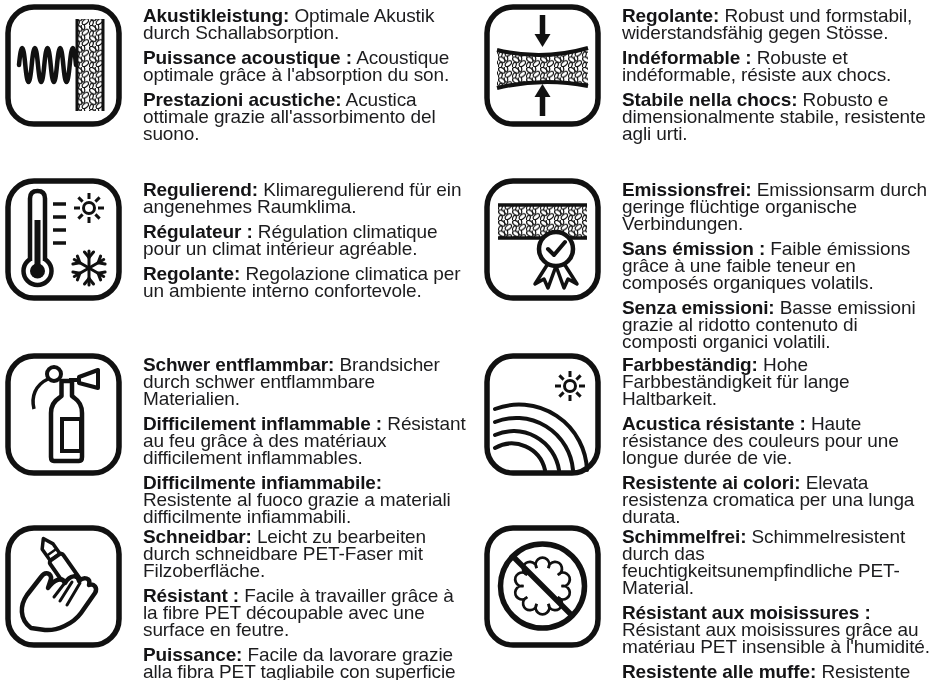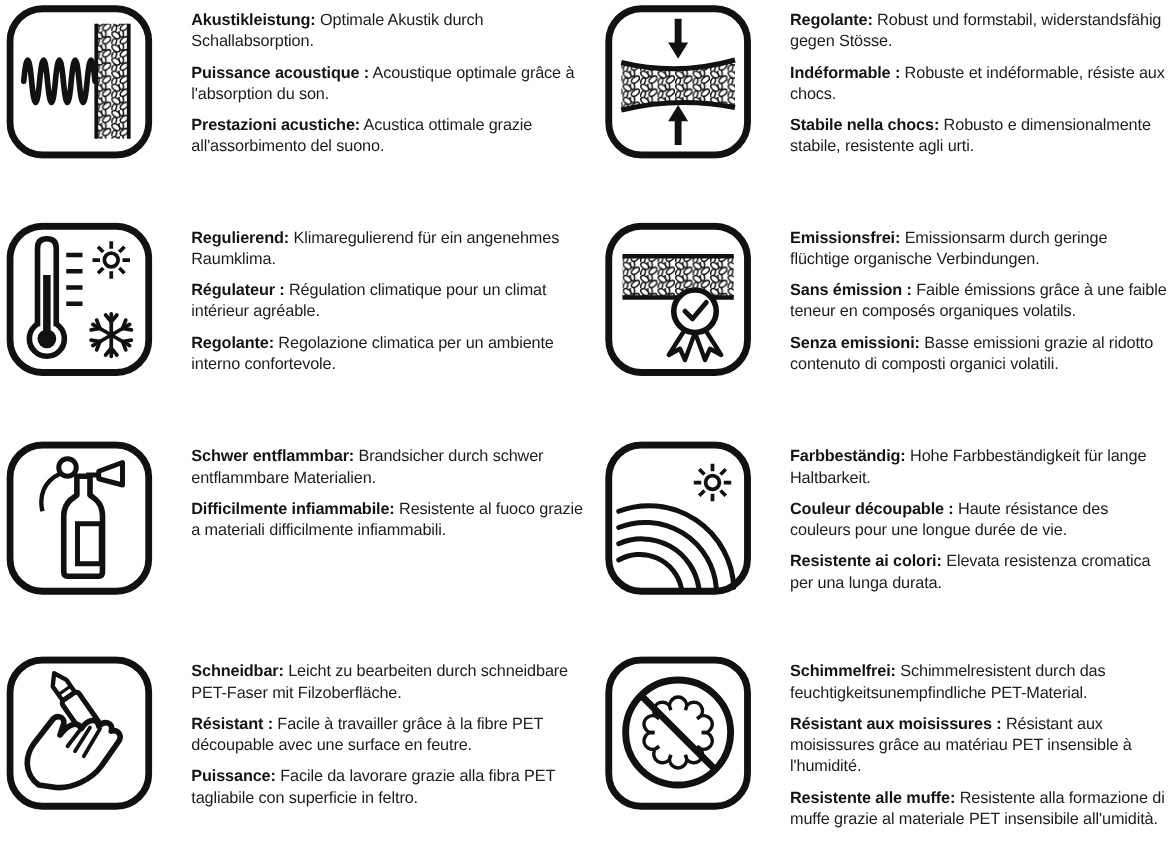--- a/index.html
+++ b/index.html
@@ -18,22 +18,22 @@
   .cell:nth-child(odd){padding-left:5px;}
   .cell:nth-child(even){padding-left:16px;padding-right:2px;}
   .cell:nth-child(-n+2){padding-top:4px;}
   .cell:nth-child(n+3):nth-child(-n+4){padding-top:8px;}
   .cell:nth-child(n+5):nth-child(-n+6){padding-top:13px;}
   .cell:nth-child(n+7){padding-top:15px;justify-content:flex-end;}
   .icon-box{width:117px;height:123px;flex:none;}
   .icon-box svg{display:block;width:117px;height:123px;}
   .texts{flex:1;padding-top:3px;min-width:0;}
   .texts p{
-    margin:0 0 8px 16px;
-    font-size:13px;line-height:17px;letter-spacing:-0.1px;
+    margin:0 0 8px 6px;
+    font-size:19px;line-height:17px;letter-spacing:-0.1px;
   }
   .texts b{font-weight:700;color:#141416;}
   .defs{position:absolute;width:0;height:0;overflow:hidden;}
 </style>
 </head>
 <body>
 
 <svg class="defs" aria-hidden="true">
   <defs>
     <pattern id="scrb" width="14" height="10.5" patternUnits="userSpaceOnUse">
@@ -161,40 +161,41 @@
         <path d="M43 26 C30 32 26 44 29 56" fill="none" stroke="#111" stroke-width="3.5"></path>
         <circle cx="49" cy="21" r="7" fill="#fff" stroke="#111" stroke-width="4"></circle>
         <line x1="64" y1="27" x2="74" y2="27" stroke="#111" stroke-width="4"></line>
         <polygon points="74,24 93,17 93,35 74,30" fill="#fff" stroke="#111" stroke-width="4" stroke-linejoin="round"></polygon>
         <path d="M49 108 Q46 108 46 104 L46 60 Q46 50 54 45 L56.5 43 L56.5 28 L67 28 L67 43 L69.5 45 Q77 50 77 60 L77 104 Q77 108 74 108 Z" fill="#fff" stroke="#111" stroke-width="4.5" stroke-linejoin="round"></path>
         <rect x="57" y="66" width="19" height="32" fill="#fff" stroke="#111" stroke-width="4"></rect>
       </svg>
     </div>
     <div class="texts">
       <p><b>Schwer entflammbar:</b> <span>Brandsicher durch schwer entflammbare Materialien.</span></p>
+      <p><b>Difficilement inflammable :</b> <span>Résistant au feu grâce à des matériaux difficilement inflammables.</span></p>
       <p><b>Difficilmente infiammabile:</b> <span>Resistente al fuoco grazie a materiali difficilmente infiammabili.</span></p>
     </div>
   </section>
 
   <section class="cell">
     <div class="icon-box">
       <svg viewBox="0 0 117 123">
         <rect x="3" y="3" width="111" height="117" rx="26" fill="#fff" stroke="#111" stroke-width="5.5"></rect>
         <g fill="none" stroke="#111" stroke-width="4" stroke-linecap="round">
           <path d="M11 56 A68 68 0 0 1 103 117"></path>
           <path d="M11 69 A57 57 0 0 1 89 117"></path>
           <path d="M11 82 A46 46 0 0 1 75 117"></path>
           <path d="M11 95 A34 34 0 0 1 61 117"></path>
         </g>
         <use href="#sun" transform="translate(86,33)"></use>
       </svg>
     </div>
     <div class="texts">
       <p><b>Farbbeständig:</b> <span>Hohe Farbbeständigkeit für lange Haltbarkeit.</span></p>
-      <p><b>Couleur découpable :</b> <span>Haute résistance des couleurs pour une longue durée de vie.</span></p>
+      <p><b>Acustica résistante :</b> <span>Haute résistance des couleurs pour une longue durée de vie.</span></p>
       <p><b>Resistente ai colori:</b> <span>Elevata resistenza cromatica per una lunga durata.</span></p>
     </div>
   </section>
 
   <section class="cell">
     <div class="icon-box">
       <svg viewBox="0 0 117 123">
         <rect x="3" y="3" width="111" height="117" rx="26" fill="#fff" stroke="#111" stroke-width="5.5"></rect>
         <g transform="translate(57,42) rotate(-35)">
           <polygon points="-6,-12 -6,-26 1,-34 6,-24 6,-12" fill="#fff" stroke="#111" stroke-width="3.5" stroke-linejoin="round"></polygon>

